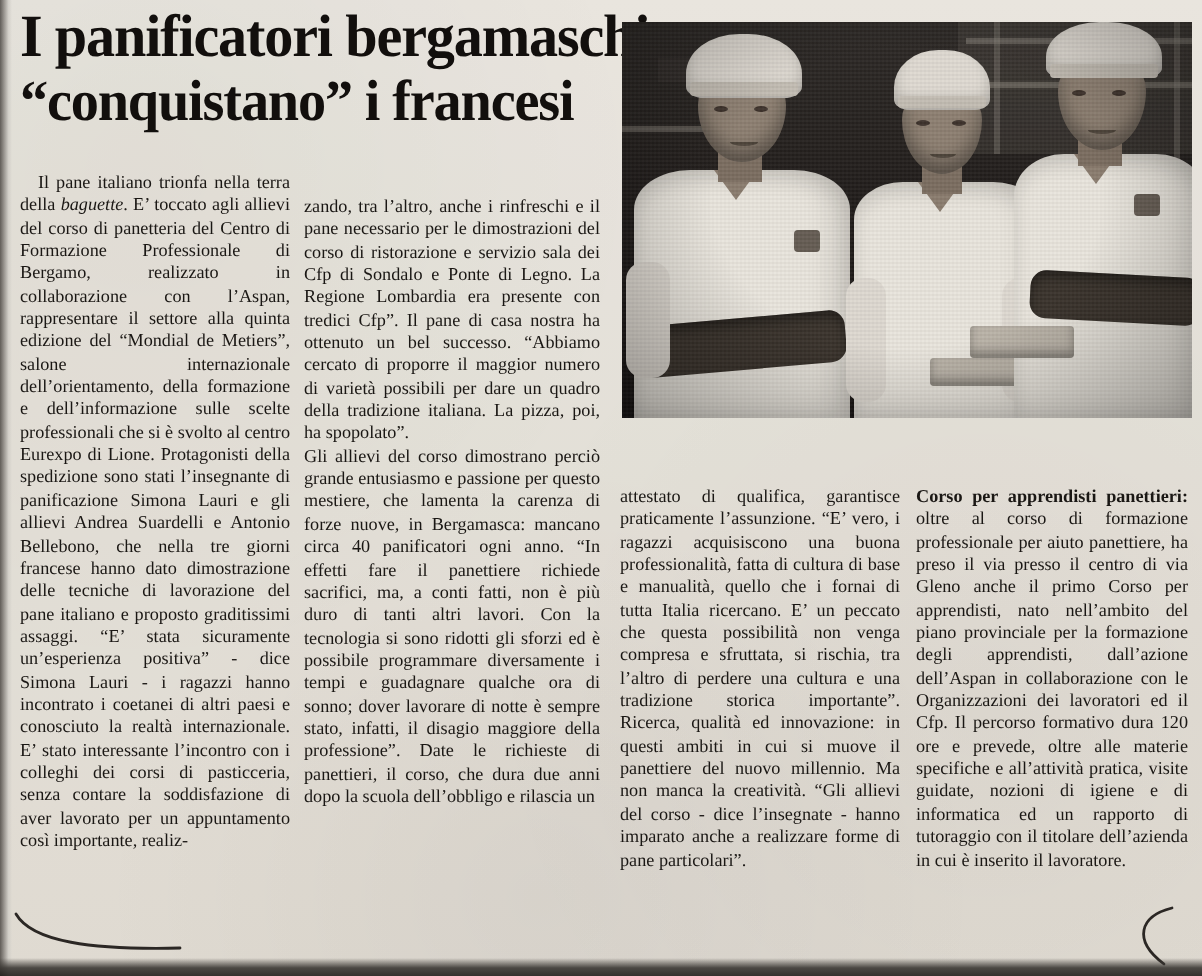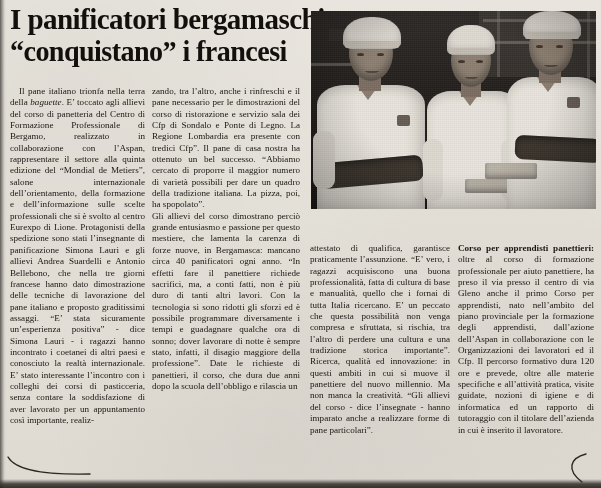--- a/index.html
+++ b/index.html
@@ -77,21 +77,21 @@
     color: #1a1714;
     -webkit-hyphens: manual;
     hyphens: manual;
   }
   .col p { margin: 0; text-indent: 9px; }
   .col p.noindent { text-indent: 0; }
   .col i { font-style: italic; }
   .lead-bold { font-weight: bold; }
 
   #col1 { left: 10px;  top: 86px;  width: 135px; }
-  #col2 { left: 152px; top: 86px;  width: 148px; }
+  #col2 { left: 152px; top: 98px;  width: 148px; }
   #col3 { left: 310px; top: 243px; width: 140px; }
   #col4 { left: 458px; top: 243px; width: 136px; }
 
   
   #photo-frame {
     position: absolute;
     left: 311px;
     top: 11px;
     width: 285px;
     height: 198px;

